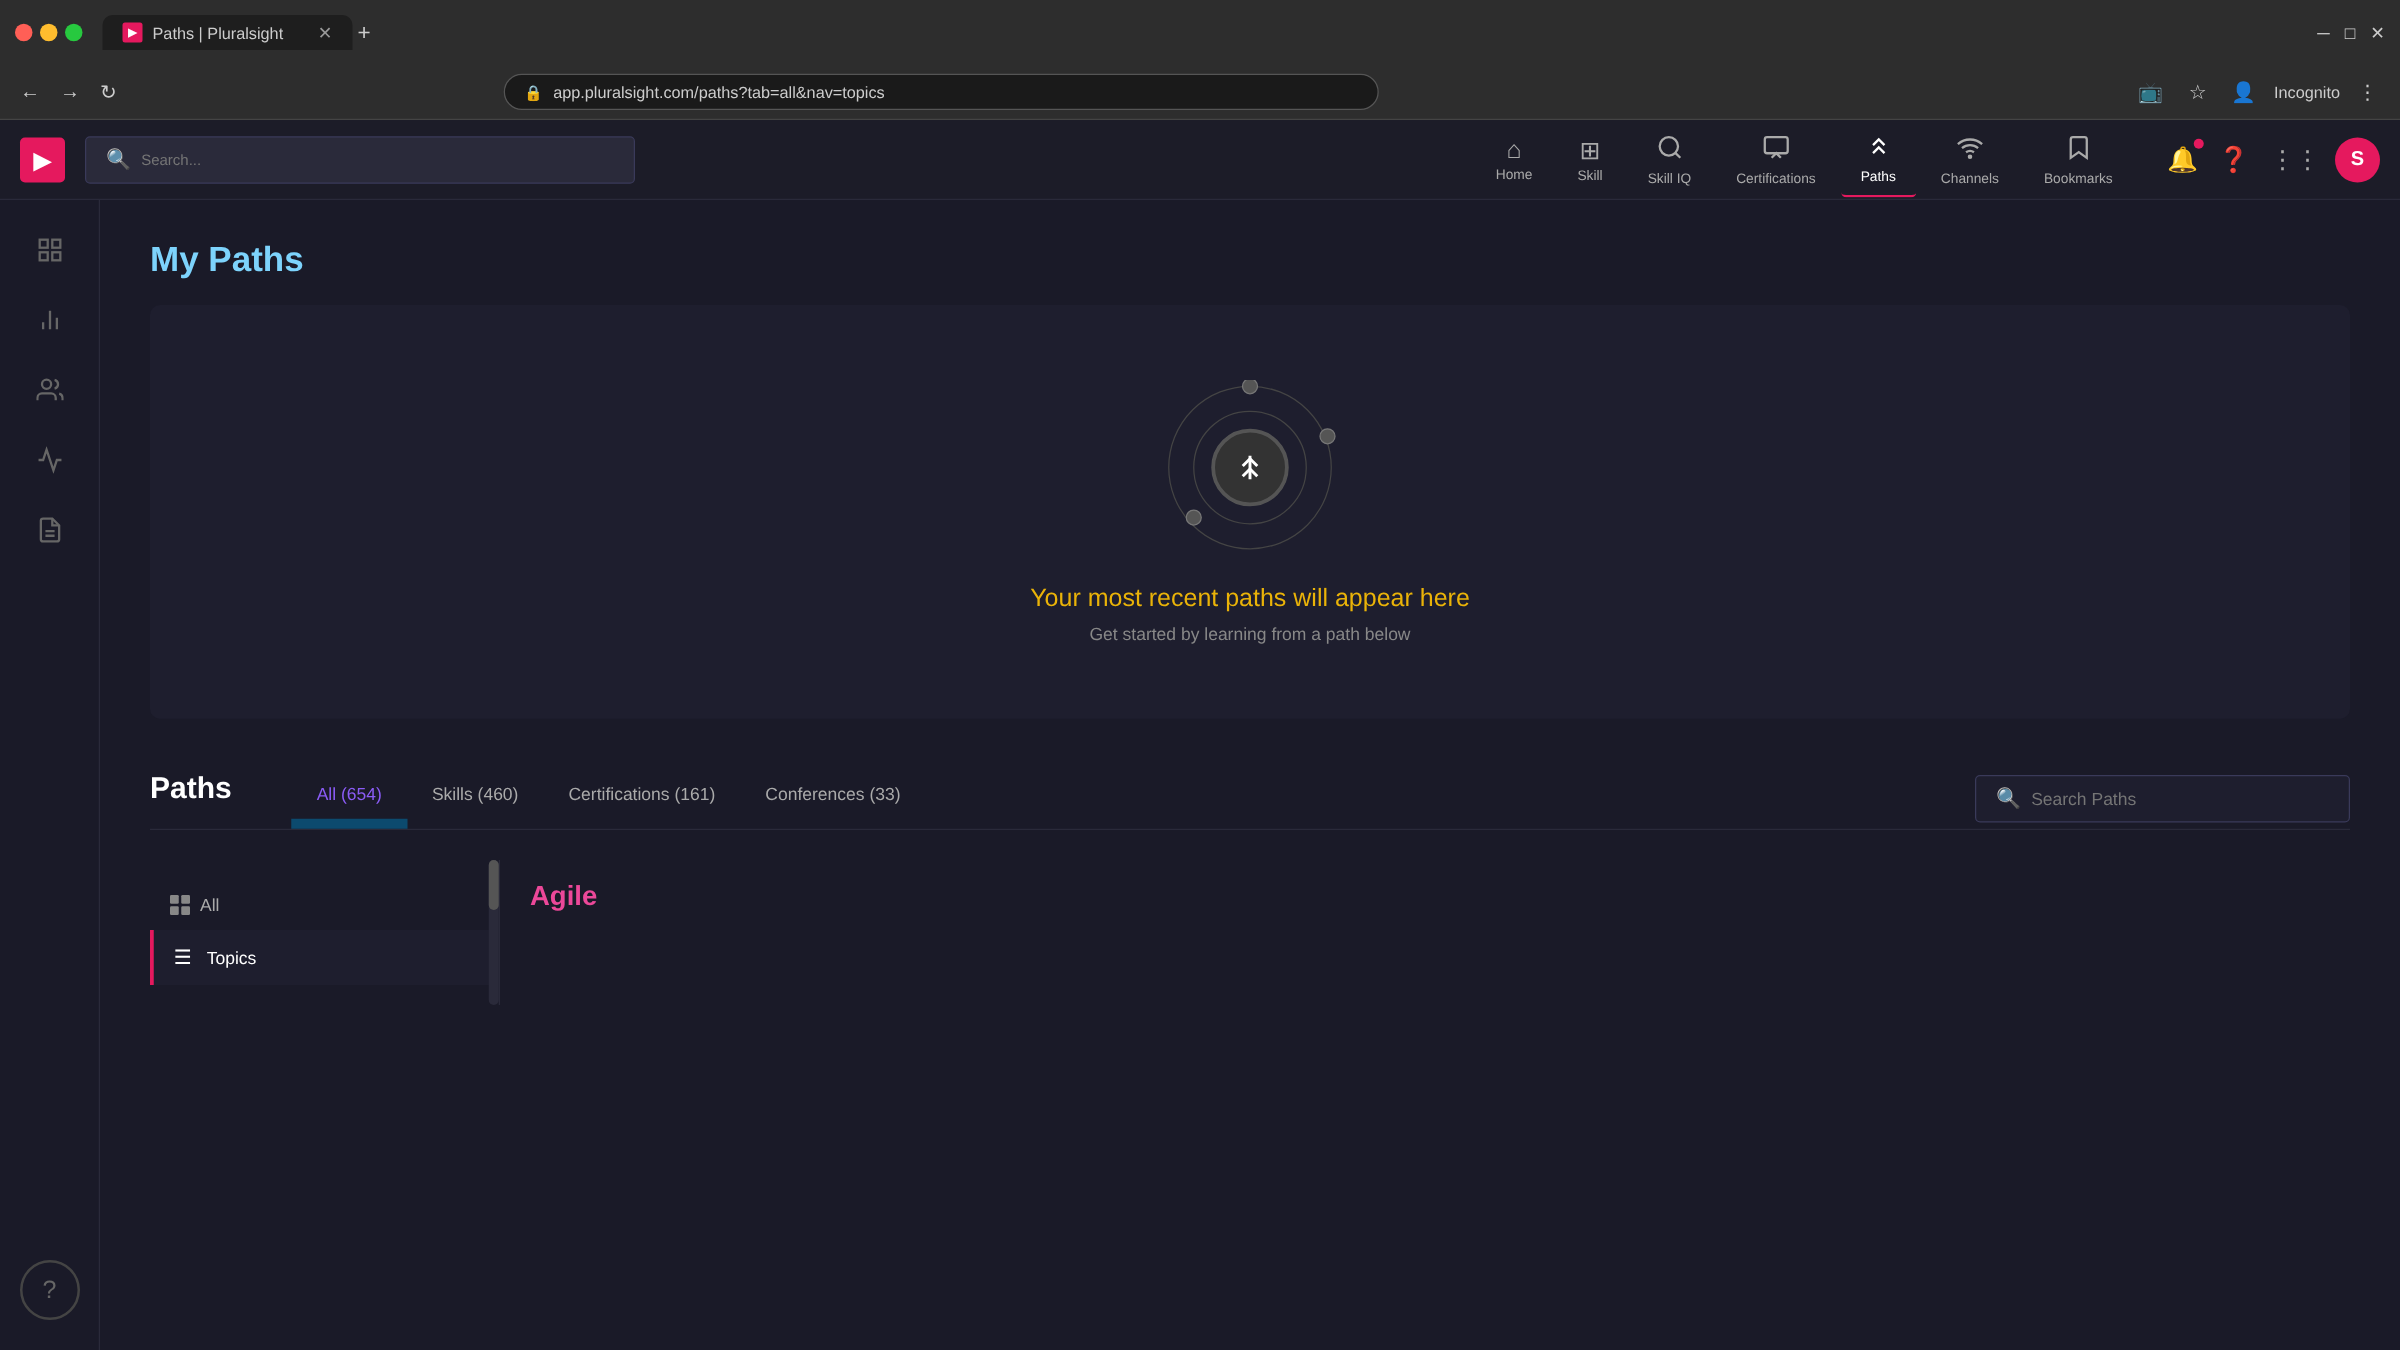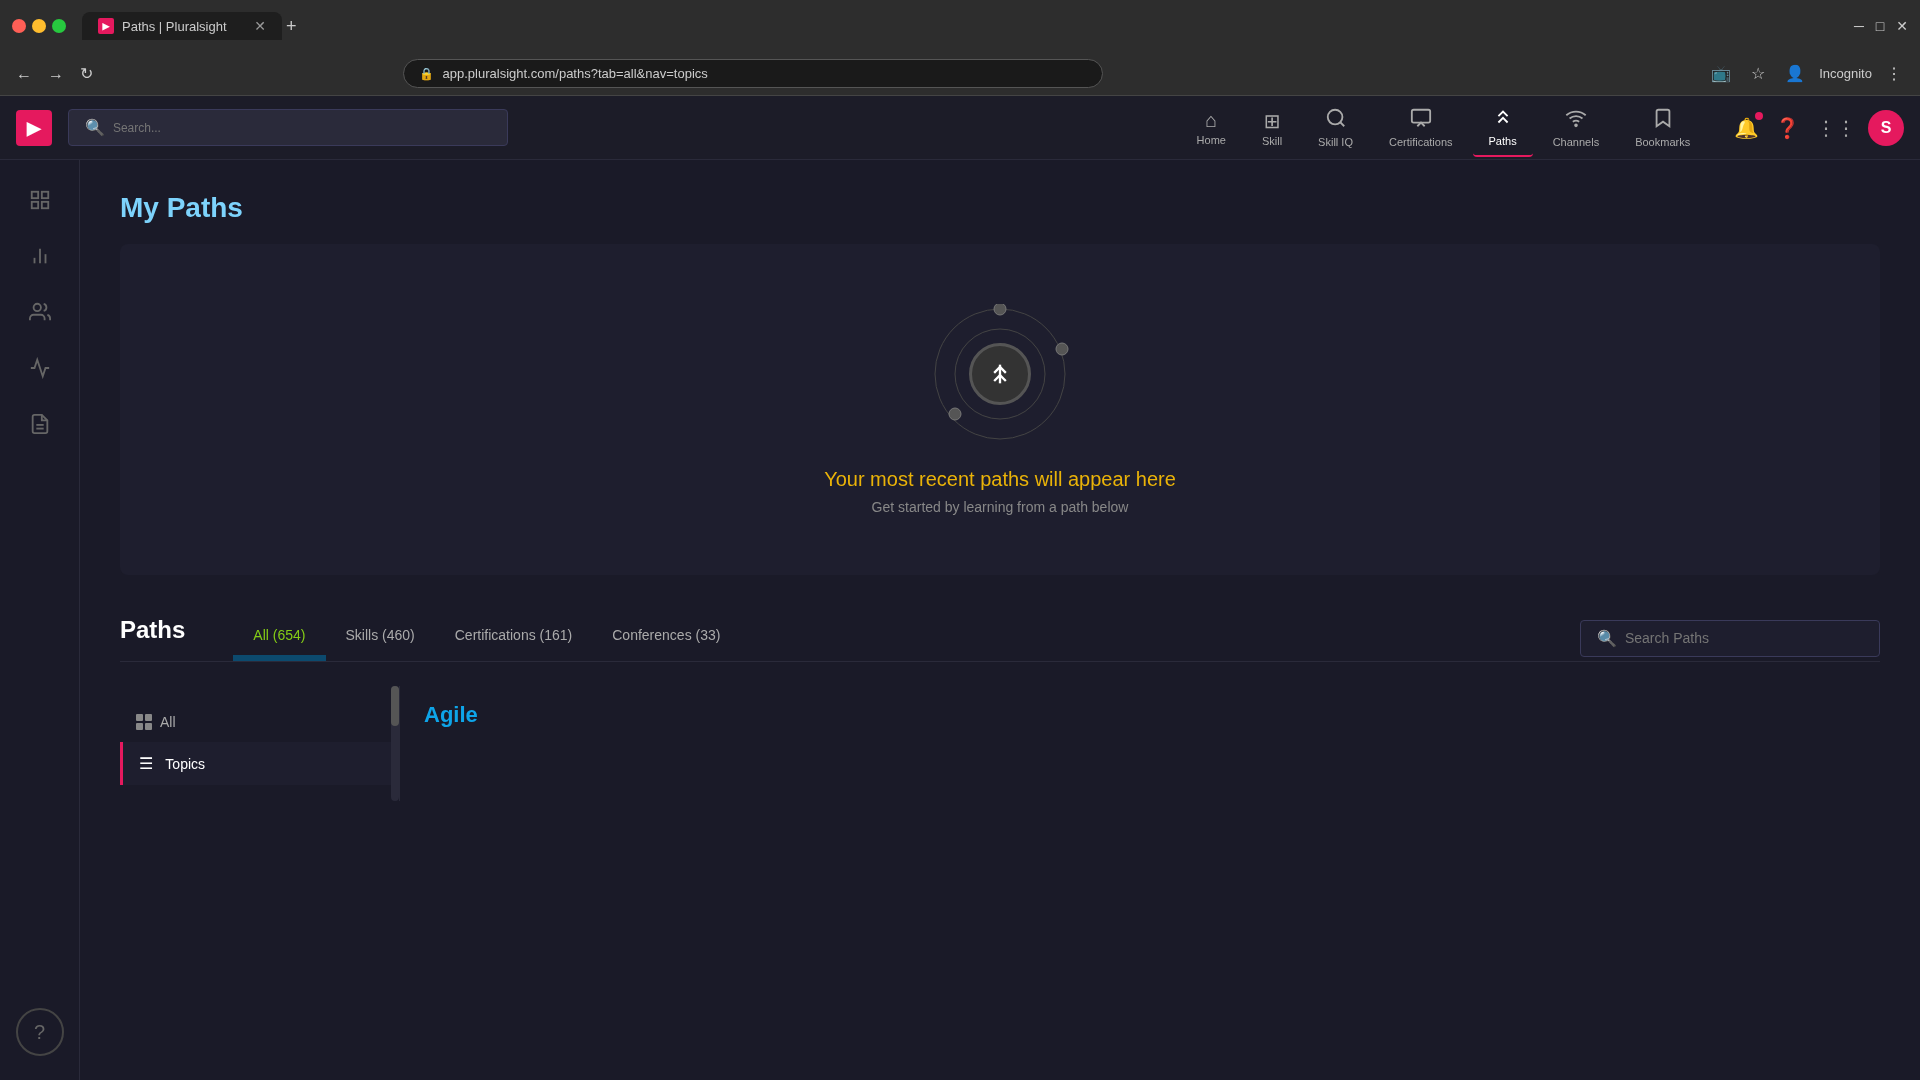--- a/index.html
+++ b/index.html
@@ -64,42 +64,42 @@
     .empty-state { background: #1e1e2e; border-radius: 8px; padding: 60px; display: flex; flex-direction: column; align-items: center; justify-content: center; min-height: 280px; margin-bottom: 40px; }
     .orbit-graphic { position: relative; width: 140px; height: 140px; margin-bottom: 24px; }
     .empty-title { font-size: 20px; color: #eab308; margin-bottom: 8px; }
     .empty-subtitle { font-size: 14px; color: #888; }
 
     
     .paths-header { display: flex; align-items: center; gap: 32px; margin-bottom: 24px; border-bottom: 1px solid #2a2a3a; padding-bottom: 0; }
     .paths-title { font-size: 24px; font-weight: 600; color: #fff; margin-right: 16px; padding-bottom: 16px; }
     .paths-tabs { display: flex; gap: 0; }
     .paths-tab { padding: 12px 20px; color: #aaa; font-size: 14px; cursor: pointer; border-bottom: 3px solid transparent; white-space: nowrap; }
-    .paths-tab.active { color: #84cc16; border-bottom: 6px solid #0c4a6e; }
+    .paths-tab.active { color: #8b5cf6; border-bottom: 8px solid #0c4a6e; }
     .paths-search { margin-left: auto; background: #1e1e2e; border: 1px solid #3a3a5a; border-radius: 4px; padding: 8px 16px; display: flex; align-items: center; gap: 8px; min-width: 300px; }
     .paths-search input { background: none; border: none; outline: none; color: #ccc; font-size: 14px; width: 100%; }
     .paths-search-icon { color: #888; font-size: 16px; }
 
     
     .paths-list-layout { display: flex; gap: 0; }
 
     
     .category-sidebar { width: 280px; flex-shrink: 0; padding: 16px 0; border-right: 1px solid #2a2a3a; position: relative; }
     .scrollbar-track { position: absolute; right: 0; top: 0; width: 8px; height: 100%; background: #2a2a3a; border-radius: 4px; }
     .scrollbar-thumb { width: 8px; height: 40px; background: #555; border-radius: 4px; }
     .category-item { display: flex; align-items: center; gap: 12px; padding: 12px 16px; cursor: pointer; color: #aaa; font-size: 14px; }
     .category-item.active { color: #fff; border-left: 3px solid #e5195e; background: #1e1e2e; }
     .category-icon { font-size: 16px; }
     .category-all { display: flex; align-items: center; gap: 8px; padding: 12px 16px; cursor: pointer; color: #aaa; font-size: 14px; }
     .grid-icon { display: grid; grid-template-columns: 1fr 1fr; gap: 2px; width: 16px; height: 16px; }
     .grid-icon span { background: #888; border-radius: 1px; }
 
     
     .paths-content { flex: 1; padding: 16px 24px; }
-    .section-title { font-size: 22px; font-weight: 600; color: #0ea5e9; margin-bottom: 16px; }
+    .section-title { font-size: 22px; font-weight: 600; color: #ec4899; margin-bottom: 16px; }
     .path-card { background: #1e1e2e; border-radius: 8px; padding: 16px 20px; display: flex; align-items: center; gap: 16px; margin-bottom: 8px; }
     .path-card-icon { width: 40px; height: 40px; background: #2a2a3a; border-radius: 50%; display: flex; align-items: center; justify-content: center; color: #888; font-size: 20px; flex-shrink: 0; }
     .path-card-info { flex: 1; }
     .path-card-title { font-size: 15px; color: #ddd; }
     .path-card-more { color: #666; font-size: 20px; cursor: pointer; padding: 4px 8px; }
 
     
     .content::-webkit-scrollbar { width: 8px; }
     .content::-webkit-scrollbar-track { background: #1a1a28; }
     .content::-webkit-scrollbar-thumb { background: #444; border-radius: 4px; }

